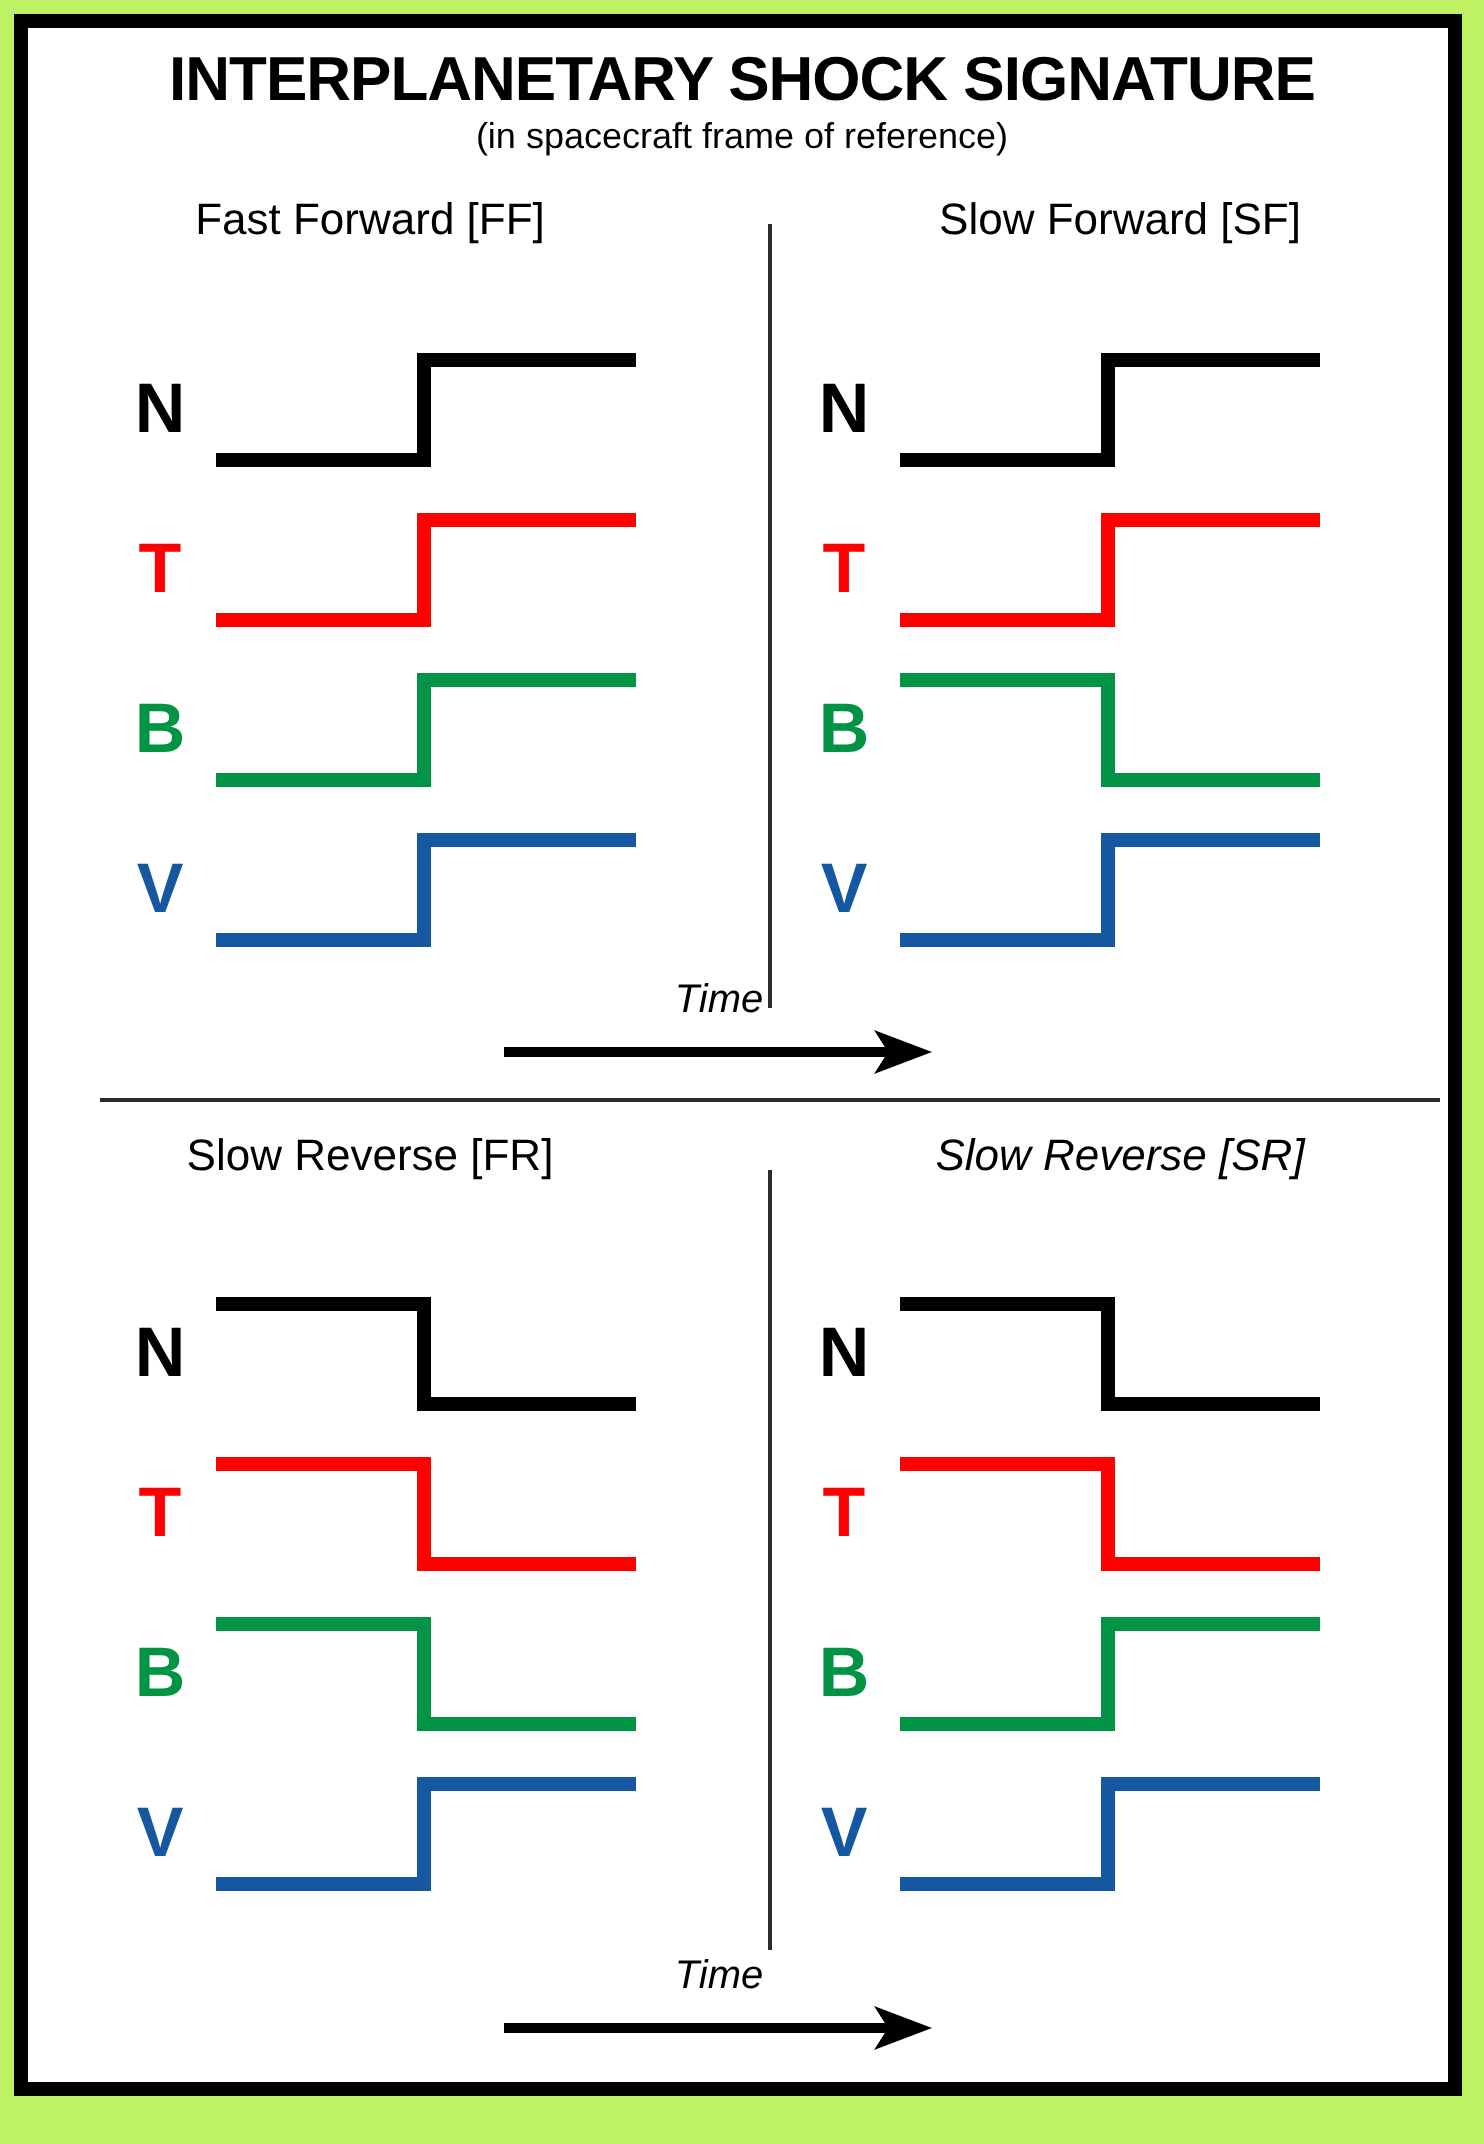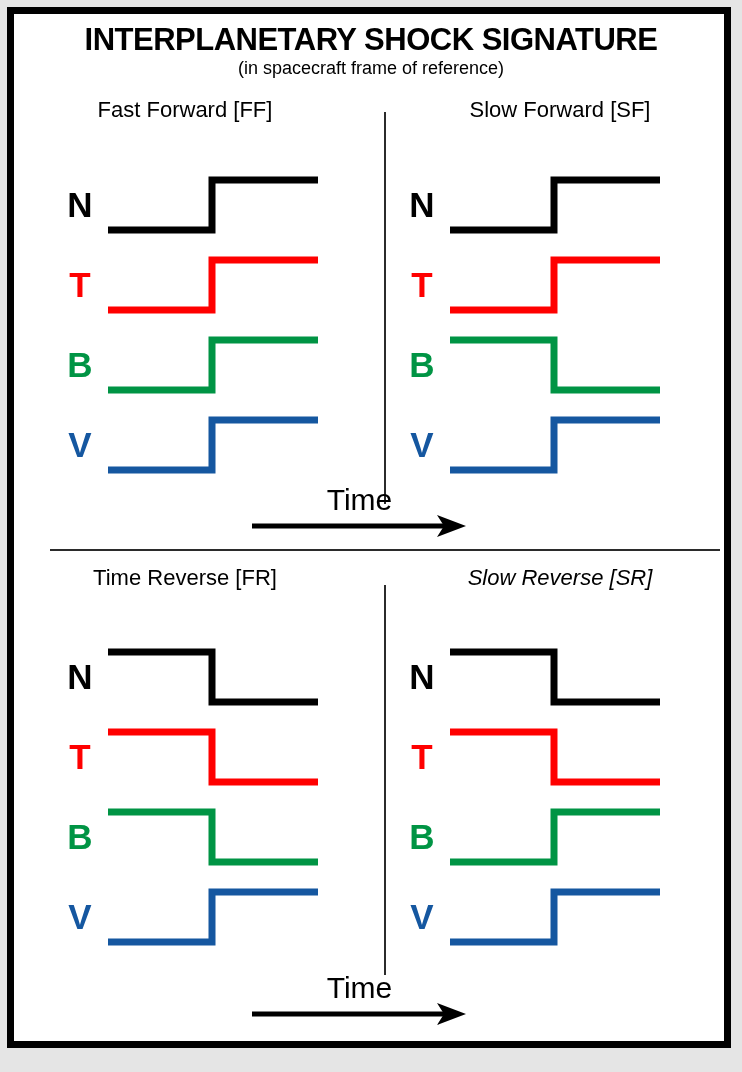--- a/index.html
+++ b/index.html
@@ -1,16 +1,16 @@
 <!DOCTYPE html>
 <html><head>
 <meta charset="utf-8">
 <style>
   html,body { margin:0; padding:0; background:#fff; }
-  .page { position:relative; width:742px; height:1072px; background:#e5e5e5;
+  .page { position:relative; width:742px; height:1072px; background:#bef264;
           font-family:"Liberation Sans", sans-serif; color:#000; overflow:hidden; }
   .frame { position:absolute; left:7px; top:7px; width:724px; height:1041px;
            border:7px solid #000; box-sizing:border-box; background:#fff; }
   .title { position:absolute; top:22px; left:0; width:742px; text-align:center;
            font-size:31px; font-weight:bold; letter-spacing:-0.5px; }
   .subtitle { position:absolute; top:58px; left:0; width:742px; text-align:center;
               font-size:18px; }
   .panel-title { position:absolute; font-size:22px; text-align:center; white-space:nowrap; }
   #ph-ff { left:30px;  top:97px;  width:310px; }
   #ph-sf { left:415px; top:97px;  width:290px; }
@@ -25,35 +25,35 @@
   #sig-sf { left:400px; top:172px; }
   #sig-fr { left:58px;  top:644px; }
   #sig-sr { left:400px; top:644px; }
   .sig-row { display:flex; align-items:center; height:66px; margin-bottom:14px; }
   .sig-label { flex:0 0 44px; width:44px; margin-right:6px; text-align:center;
                font-size:35px; font-weight:bold; line-height:66px; }
   .sig-row svg { display:block; }
   .time-axis { position:absolute; width:215px; text-align:center; }
   #time-top    { left:252px; top:486px; }
   #time-bottom { left:252px; top:974px; }
-  .time-label { font-size:30px; height:28px; line-height:28px; }
+  .time-label { font-size:20px; height:28px; line-height:28px;font-style:italic; }
   .time-axis svg { display:block; }
 </style>
 </head>
 <body>
 
 <div class="page">
   <div class="frame"></div>
 
   <div class="title">INTERPLANETARY SHOCK SIGNATURE</div>
   <div class="subtitle">(in spacecraft frame of reference)</div>
 
   <div class="panel-title" id="ph-ff">Fast Forward [FF]</div>
   <div class="panel-title" id="ph-sf">Slow Forward [SF]</div>
-  <div class="panel-title" id="ph-fr">Time Reverse [FR]</div>
+  <div class="panel-title" id="ph-fr">Slow Reverse [FR]</div>
   <div class="panel-title" id="ph-sr">Slow Reverse [SR]</div>
 
   <div class="vdiv" id="vdiv-top"></div>
   <div class="vdiv" id="vdiv-bottom"></div>
   <div class="hdiv"></div>
 
   <div class="signals" id="sig-ff">
       <div class="sig-row">
         <span class="sig-label" style="color: rgb(0, 0, 0);">N</span>
         <svg width="210" height="66" viewBox="0 0 210 66">

